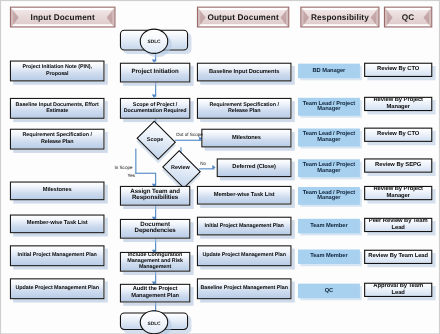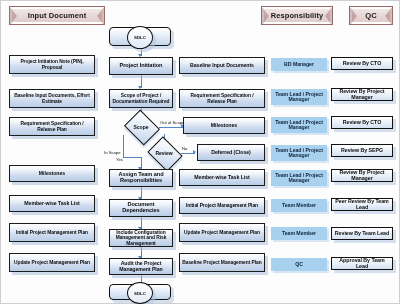--- a/index.html
+++ b/index.html
@@ -134,21 +134,24 @@
   }
 </style>
 </head>
 <body>
 
 <div id="canvas">
 
   <div class="hdr" style="left:8px;top:5px;width:96px;height:19px;">
     <span class="hdr-in">Input Document</span>
   </div>
-  <div class="hdr" style="left:260px;top:5px;width:72px;height:19px;">
+  <div class="hdr" style="left:178px;top:5px;width:84px;height:19px;">
+    <span class="hdr-in">Output Document</span>
+  </div>
+  <div class="hdr" style="left:272px;top:5px;width:72px;height:19px;">
     <span class="hdr-in">Responsibility</span>
   </div>
   <div class="hdr" style="left:348px;top:5px;width:44px;height:19px;">
     <span class="hdr-in">QC</span>
   </div>
 
   <div class="vline" style="left:140px;top:45px;height:10px;"></div>
   <div class="arrow-d" style="left:137.4px;top:53px;"></div>
 
   <div class="vline" style="left:140px;top:74px;height:13px;"></div>

